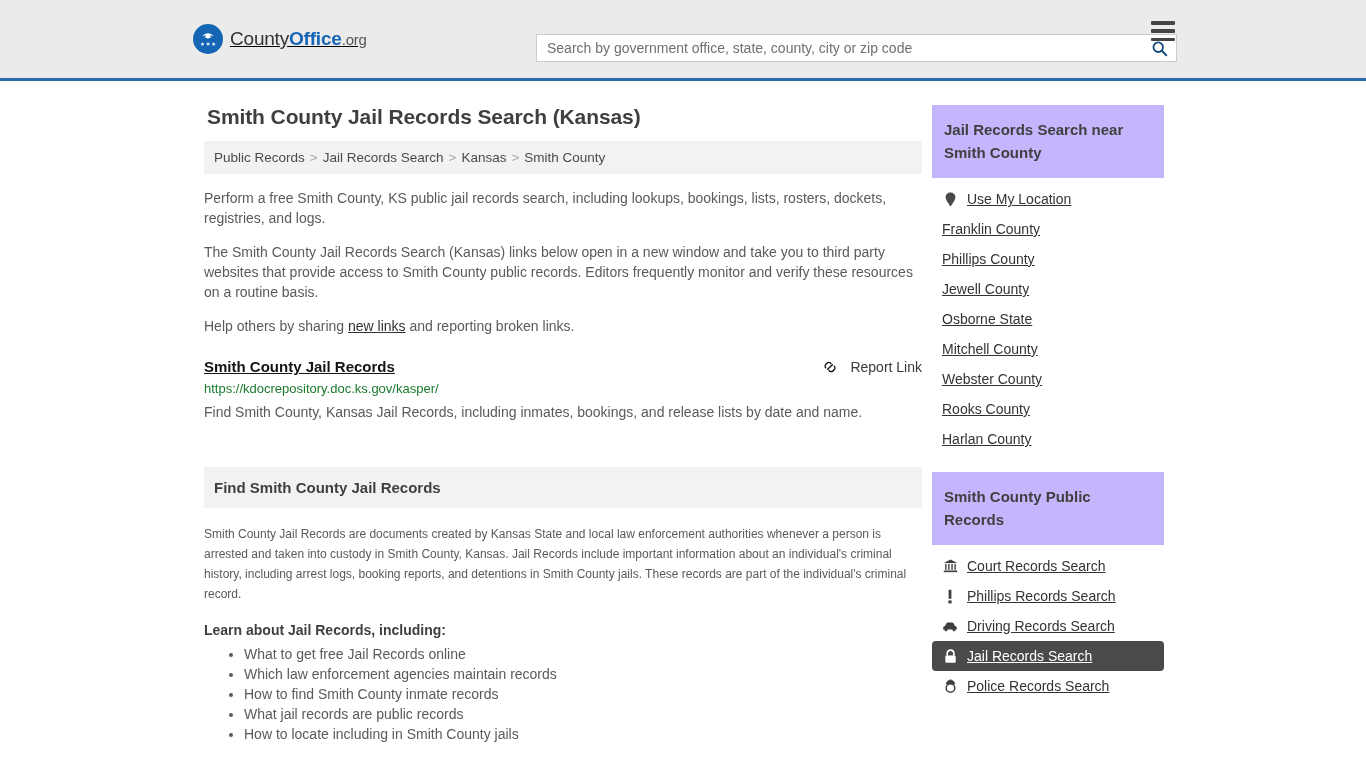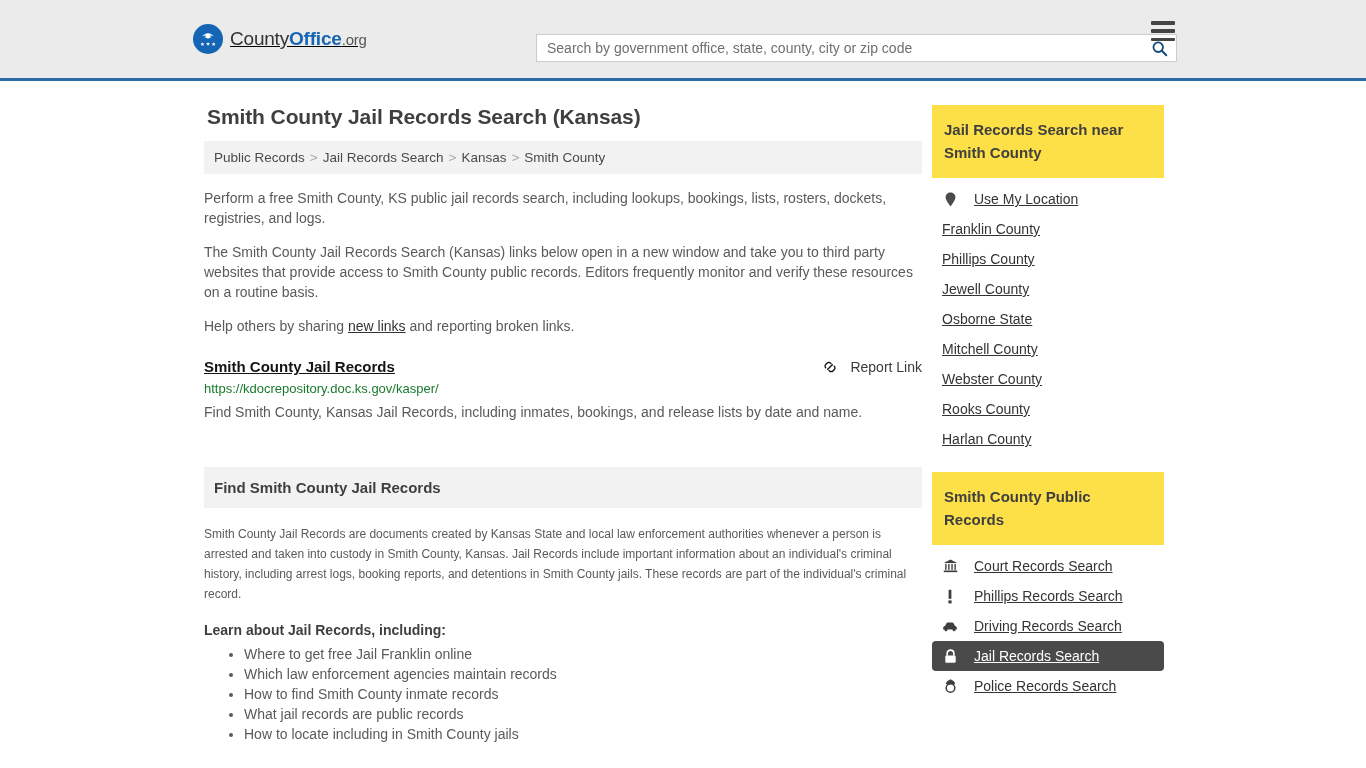--- a/index.html
+++ b/index.html
@@ -206,35 +206,35 @@
   ul.learn-list li {
     font-size: 14px;
     line-height: 20px;
     color: #5a5a5a;
     margin-bottom: 0px;
   }
 
   
   .panel { margin-bottom: 4px; }
   .panel-head {
-    background: #fde047;
+    background: #c4b5fd;
     padding: 13px 14px 14px 12px;
   }
   .panel-head h3 {
     margin: 0;
     font-size: 15px;
     font-weight: bold;
     color: #3f3f3f;
     line-height: 23px;
   }
   .panel-list { padding: 6px 0 0 0; }
   .panel-item {
     display: flex;
     align-items: center;
-    gap: 16px;
+    gap: 9px;
     padding: 7px 12px 7px 10px;
     border-radius: 4px;
     cursor: pointer;
   }
   .panel-item.active { background: #4a4a4a; }
   .panel-item .label {
     font-size: 14px;
     color: #333333;
     text-decoration: underline;
   }
@@ -317,21 +317,21 @@
       <p class="result-desc">Find Smith County, Kansas Jail Records, including inmates, bookings, and release lists by date and name.</p>
     </div>
 
     <div class="section-bar">
       <h2>Find Smith County Jail Records</h2>
     </div>
     <p class="section-body">Smith County Jail Records are documents created by Kansas State and local law enforcement authorities whenever a person is arrested and taken into custody in Smith County, Kansas. Jail Records include important information about an individual's criminal history, including arrest logs, booking reports, and detentions in Smith County jails. These records are part of the individual's criminal record.</p>
 
     <div class="learn-head">Learn about Jail Records, including:</div>
     <ul class="learn-list">
-      <li>Where to get free Jail Franklin online</li>
+      <li>What to get free Jail Records online</li>
       <li>Which law enforcement agencies maintain records</li>
       <li>How to find Smith County inmate records</li>
       <li>What jail records are public records</li>
       <li>How to locate including in Smith County jails</li>
     </ul>
   </div>
 
   <div class="side-col">
 
     <div class="panel">

